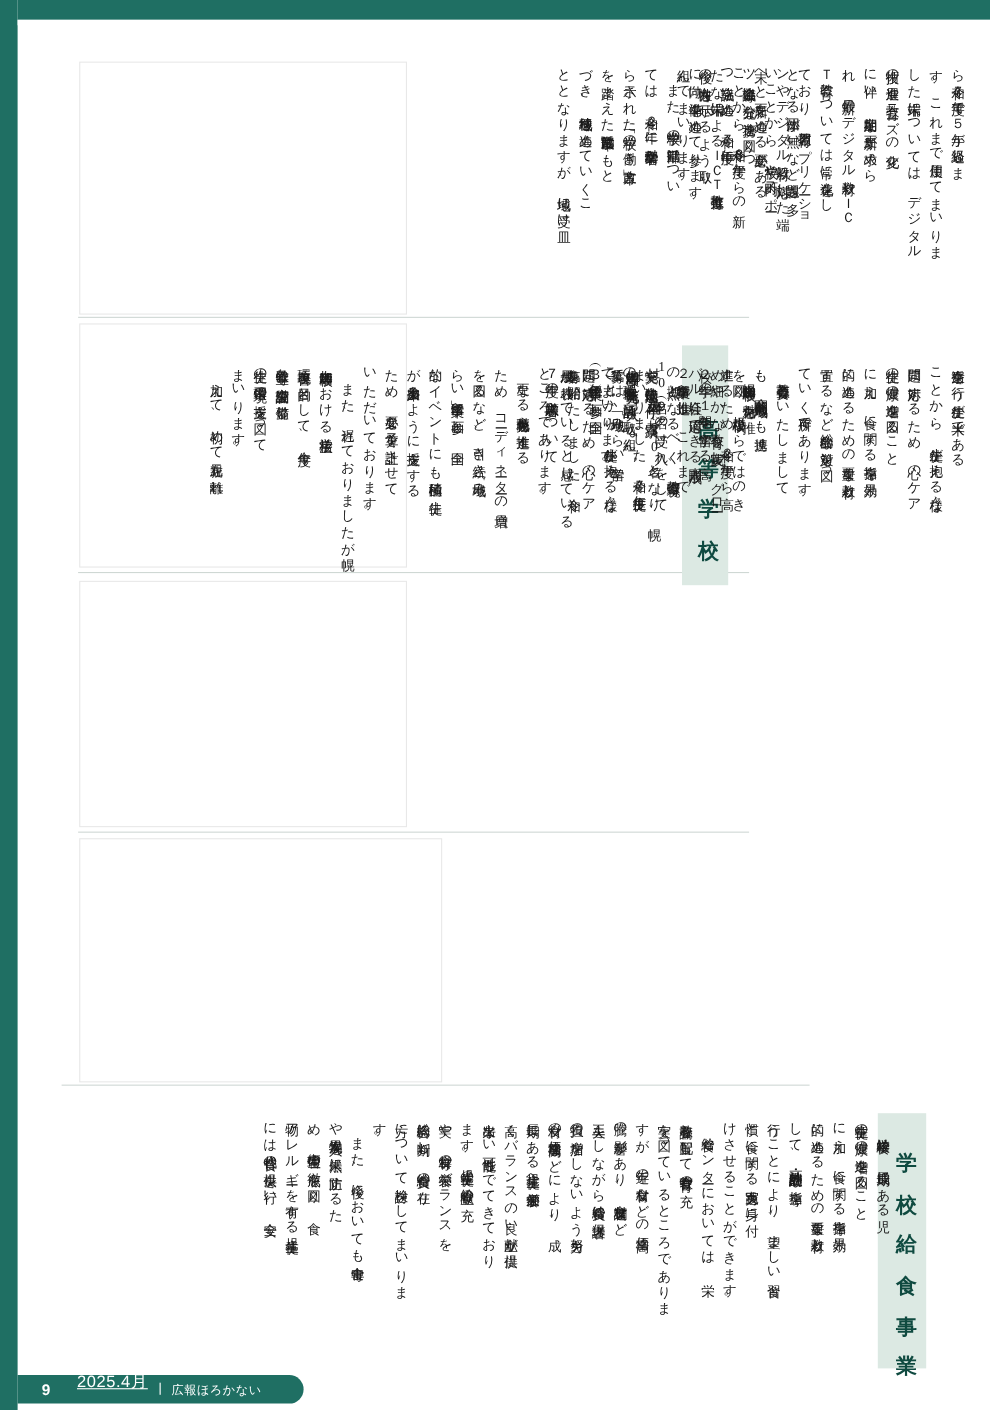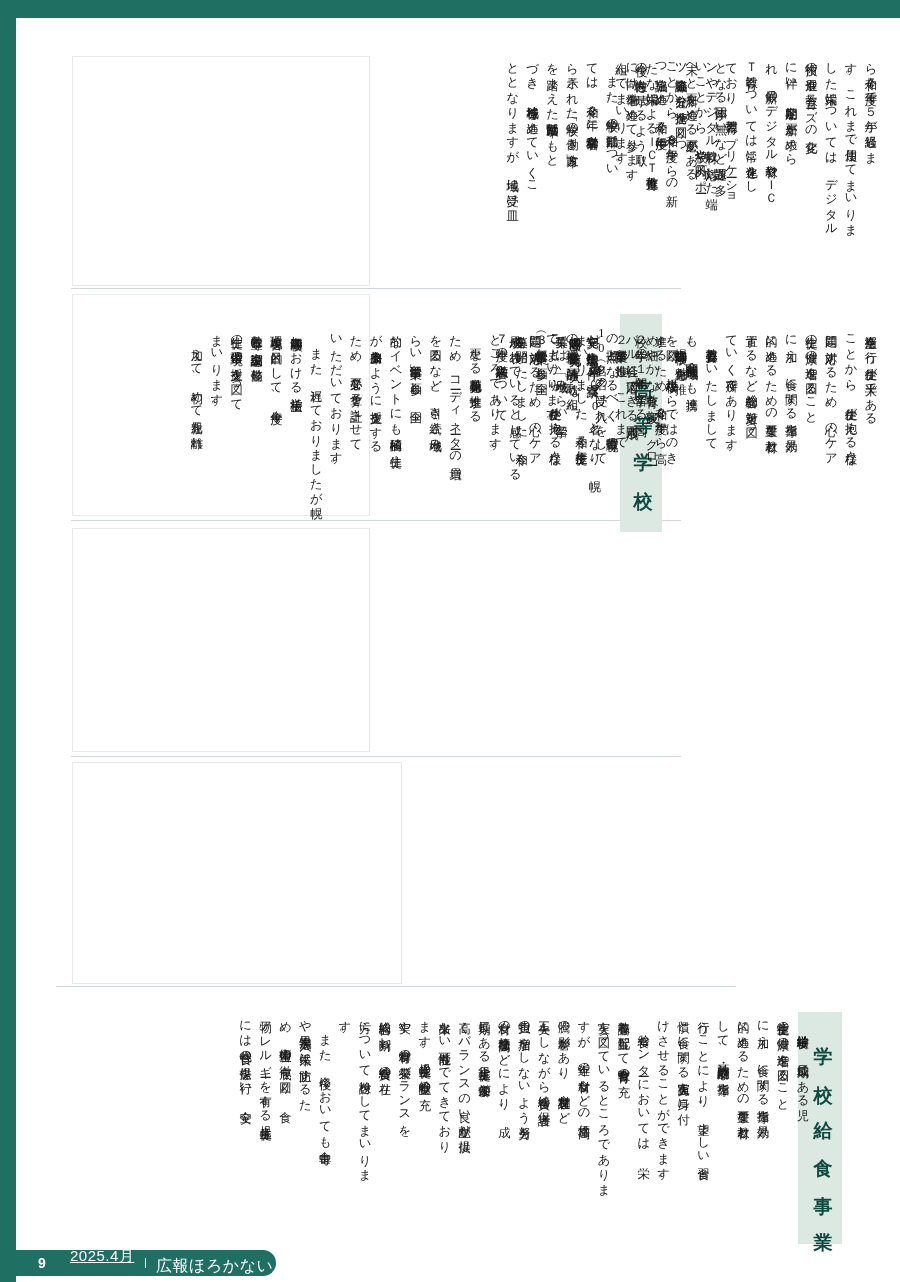--- a/index.html
+++ b/index.html
@@ -98,21 +98,21 @@
     letter-spacing:0.5px;
     text-decoration:underline;
   }
   .footer-sep{
     position:absolute;left:128px;top:10px;
     color:#ffffff;font-size:11.5px;
     font-family:"Liberation Sans", sans-serif;
   }
   .footer-title{
     position:absolute;left:140px;top:10px;
-    color:#ffffff;font-size:16px;
+    color:#ffffff;font-size:11px;
     font-family:Liberation Serif, serif;
     letter-spacing:0.5px;
   }
 </style>
 </head>
 <body>
 
 <div id="page">
 
   <div class="edge-left"></div>

